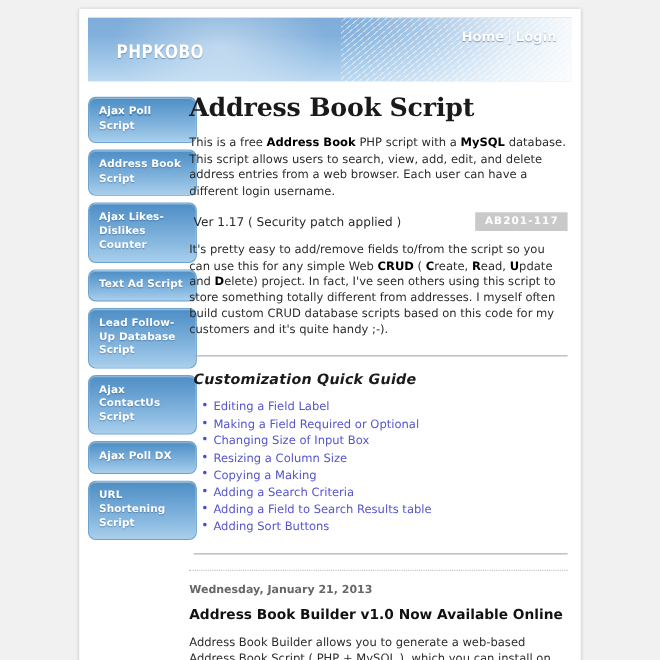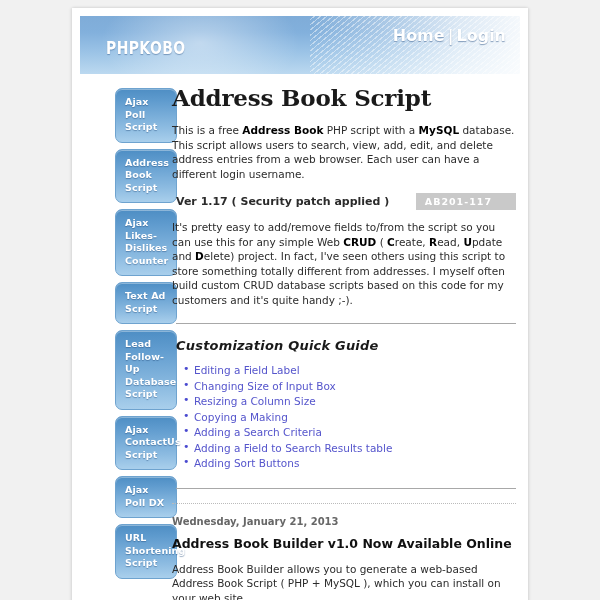--- a/index.html
+++ b/index.html
@@ -80,21 +80,21 @@
     letter-spacing: 0.5px;
     text-shadow: 0 1px 1px rgba(40,80,130,0.45);
     transform: scaleX(0.82);
     transform-origin: left center;
   }
   .topnav {
     position: absolute;
     right: 14px;
     top: 10px;
     color: #ffffff;
-    font-size: 16px;
+    font-size: 12px;
     font-weight: bold;
     text-shadow: 0 1px 1px rgba(40,80,130,0.5);
   }
   .topnav a {
     color: #ffffff;
     text-decoration: none;
   }
   .topnav .sep { padding: 0 3px; }
 
   
@@ -105,36 +105,35 @@
   }
 
   
   .sidebar {
     width: 78px;
     flex: 0 0 78px;
     padding-top: 4px;
   }
   .nav-btn {
     display: block;
-    width: 62px;
+    width: 99px;
     box-sizing: border-box;
     margin-bottom: 6px;
     padding: 7px 8px 8px 9px;
     border-radius: 7px;
     color: #ffffff;
     font-size: 9.5px;
     font-weight: bold;
     line-height: 12.5px;
     letter-spacing: 0.1px;
     text-decoration: none;
     background: linear-gradient(to bottom, #4e8ec4 0%, #5f9bce 22%, #8cbbe1 72%, #a9cfec 100%);
     border: 1px solid #6ea3cf;
     box-shadow: inset 0 1px 0 rgba(255,255,255,0.35);
     text-shadow: 0 1px 1px rgba(30,70,120,0.45);
-    margin-left: 35px;
   }
 
   
   .main {
     flex: 1 1 auto;
     padding: 0 4px 0 14px;
     min-width: 0;
   }
   h1.page-title {
     margin: 0 0 12px 0;
@@ -153,32 +152,32 @@
   p.body-text b { color: #000; }
 
   .verline {
     display: flex;
     align-items: center;
     justify-content: space-between;
     margin: 0 0 10px 0;
   }
   .ver-text {
     font-size: 11px;
-    font-weight: bold;
+    font-weight: normal;
     color: #2b2b2b;
     padding-left: 4px;
     text-align: center;
   }
   .ver-badge {
     background: #c9c9c9;
     color: #ffffff;
     font-size: 9.5px;
     font-weight: bold;
     letter-spacing: 1px;
-    padding: 3px 24px 3px 9px;
+    padding: 3px 8px 3px 9px;
   }
 
   hr.rule {
     border: 0;
     border-top: 1px solid #a8a8a8;
     margin: 16px 0 14px 4px;
   }
   hr.dotted {
     border: 0;
     border-top: 1px dotted #bbbbbb;
@@ -273,20 +272,21 @@
         </div>
 
         <p class="body-text">It's pretty easy to add/remove fields to/from the script so you can use this for any simple Web <b>CRUD</b> ( <b>C</b>reate, <b>R</b>ead, <b>U</b>pdate and <b>D</b>elete) project. In fact, I've seen others using this script to store something totally different from addresses. I myself often build custom CRUD database scripts based on this code for my customers and it's quite handy ;-).</p>
 
         <hr class="rule">
 
         <h2 class="section-title">Customization Quick Guide</h2>
 
         <ul class="quick-guide">
           <li><a href="#">Editing a Field Label</a></li>
+          <li><a href="#">Making a Field Required or Optional</a></li>
           <li><a href="#">Changing Size of Input Box</a></li>
           <li><a href="#">Resizing a Column Size</a></li>
           <li><a href="#">Copying a Making</a></li>
           <li><a href="#">Adding a Search Criteria</a></li>
           <li><a href="#">Adding a Field to Search Results table</a></li>
           <li><a href="#">Adding Sort Buttons</a></li>
         </ul>
 
         <hr class="rule">
         <hr class="dotted">

